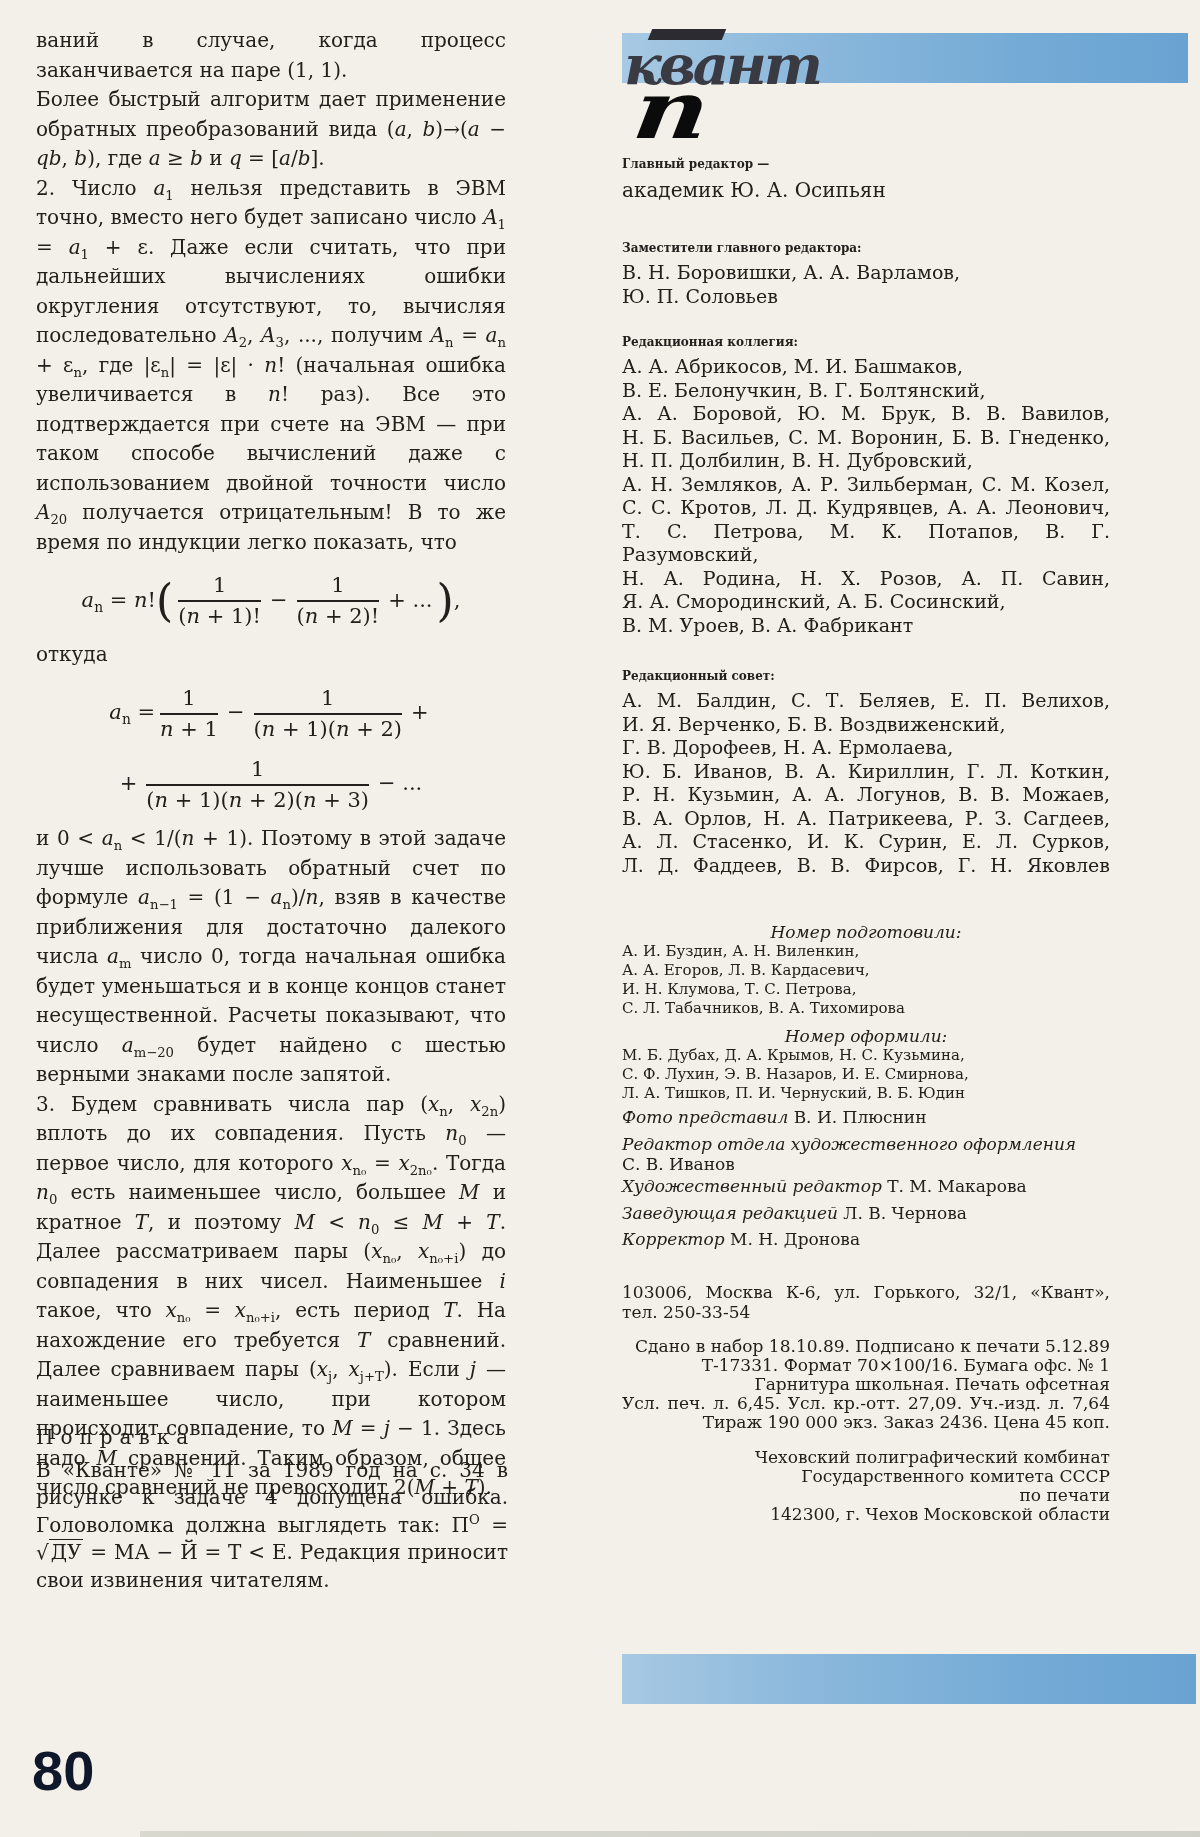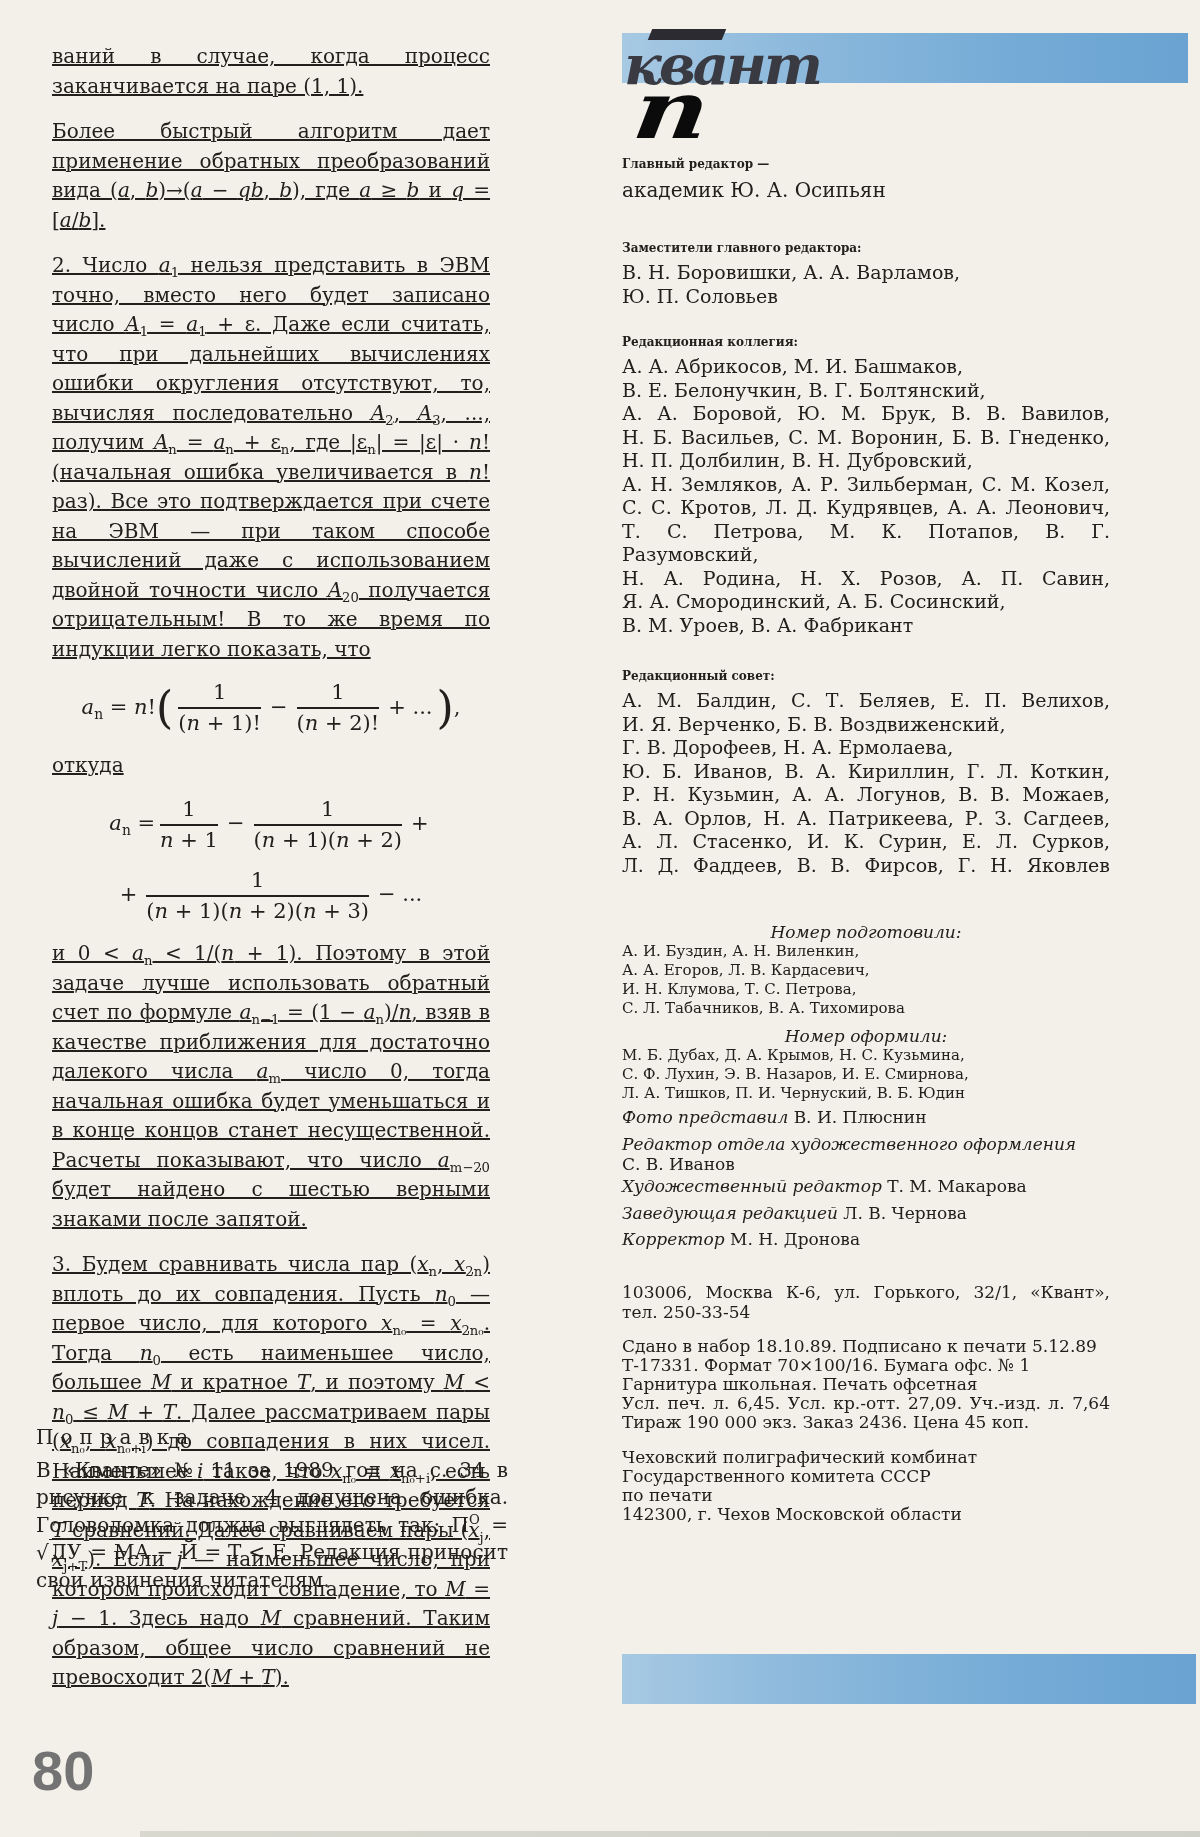--- a/index.html
+++ b/index.html
@@ -1,37 +1,37 @@
 <!DOCTYPE html>
 <html><head>
 <meta charset="utf-8">
 <style>
   html,body{margin:0;padding:0;background:#e9e7df;}
   #page{position:relative;width:1200px;height:1837px;background:#f3f0e9;overflow:hidden;
         font-family:"DejaVu Serif", serif;color:#22201c;}
   
   #left-col{position:absolute;left:36px;top:26px;width:470px;font-size:20px;line-height:29.5px;}
-  #left-col p{margin:16px;text-align:justify;text-decoration:underline;}
+  #left-col p{margin:0;text-align:justify;}
   sub{font-size:66%;line-height:0;}
   sup{font-size:66%;line-height:0;}
   .formula{margin:17px 0 12px;text-align:center;font-size:21px;line-height:1.1;white-space:nowrap;}
   .frac{display:inline-block;vertical-align:middle;text-align:center;margin:0 5px;}
   .frac .num{display:block;padding:0 7px 3px;border-bottom:2px solid #22201c;}
   .frac .den{display:block;padding-top:3px;}
   .bigp{font-size:210%;vertical-align:middle;font-weight:400;}
   .op{margin:0 4px;}
   .connector{margin:6px 0 4px;text-align:left;}
   
   #correction{position:absolute;left:36px;top:1424px;width:472px;font-size:20px;line-height:27.5px;}
   #correction .hdr{letter-spacing:7px;margin-bottom:5px;}
   #correction p{margin:0;text-align:justify;}
   .radicand{border-top:1.5px solid #22201c;padding:0 2px;}
   
   #page-number{position:absolute;left:32px;top:1738px;font-family:"Liberation Sans",sans-serif;
-               font-weight:bold;font-size:56px;color:#737373;}
+               font-weight:bold;font-size:56px;color:#0f172a;}
   
   .blue-band{position:absolute;background:linear-gradient(90deg,#a7c9e3 0%,#8db9dc 30%,#74abd6 70%,#6aa3d2 100%);}
   #band-top{left:622px;top:33px;width:566px;height:50px;}
   #band-bottom{left:622px;top:1654px;width:574px;height:50px;}
   #logo-bar{position:absolute;left:650px;top:29px;width:74px;height:11px;background:#2b2b31;transform:skewX(-22deg);}
   #logo-text{position:absolute;left:624px;top:34px;font-size:56px;font-weight:bold;font-style:italic;
              color:#3a3a43;letter-spacing:-3px;transform:scaleY(.95);transform-origin:left top;}
   #logo-p{position:absolute;left:640px;top:70px;font-size:80px;font-weight:bold;font-style:italic;color:#0b0b0b;
           transform:scaleX(1.28) skewX(-6deg);transform-origin:left top;line-height:1;}
   #bottom-edge{position:absolute;left:140px;top:1831px;width:1060px;height:6px;
@@ -42,21 +42,21 @@
   .hd{font-weight:bold;font-size:12px;line-height:25px;}
   .nm{font-size:20px;line-height:27px;}
   .names .nline{font-size:19px;line-height:23.5px;white-space:nowrap;}
   .names .nline.stretch{white-space:normal;text-align:justify;text-align-last:justify;}
   .small-names .nline{font-size:15px;line-height:19px;white-space:nowrap;}
   .ilabel{font-style:italic;font-size:17px;line-height:20px;text-align:center;}
   .role{font-size:17px;line-height:20px;}
   .role .lbl{font-style:italic;}
   .addr .nline{font-size:17px;line-height:20px;white-space:nowrap;}
   .addr .nline.stretch,.tech .nline.stretch{white-space:normal;text-align:justify;text-align-last:justify;}
-  .tech .nline{font-size:17px;line-height:19px;white-space:nowrap;}
+  .tech .nline{font-size:17px;line-height:19px;white-space:nowrap;text-align:right;}
 </style>
 </head>
 <body>
 
 <div id="page">
 
   <div id="left-col">
     <p>ваний в случае, когда процесс заканчивается на паре (1, 1).</p>
     <p>Более быстрый алгоритм дает применение обратных преобразований вида (<i>a</i>, <i>b</i>)→(<i>a</i> − <i>qb</i>, <i>b</i>), где <i>a</i> ≥ <i>b</i> и <i>q</i> = [<i>a</i>/<i>b</i>].</p>
     <p>2. Число <i>a</i><sub>1</sub> нельзя представить в ЭВМ точно, вместо него будет записано число <i>A</i><sub>1</sub> = <i>a</i><sub>1</sub> + ε. Даже если считать, что при дальнейших вычислениях ошибки округления отсутствуют, то, вычисляя последовательно <i>A</i><sub>2</sub>, <i>A</i><sub>3</sub>, ..., получим <i>A</i><sub>n</sub> = <i>a</i><sub>n</sub> + ε<sub>n</sub>, где |ε<sub>n</sub>| = |ε| · <i>n</i>! (начальная ошибка увеличивается в <i>n</i>! раз). Все это подтверждается при счете на ЭВМ — при таком способе вычислений даже с использованием двойной точности число <i>A</i><sub>20</sub> получается отрицательным! В то же время по индукции легко показать, что</p>

